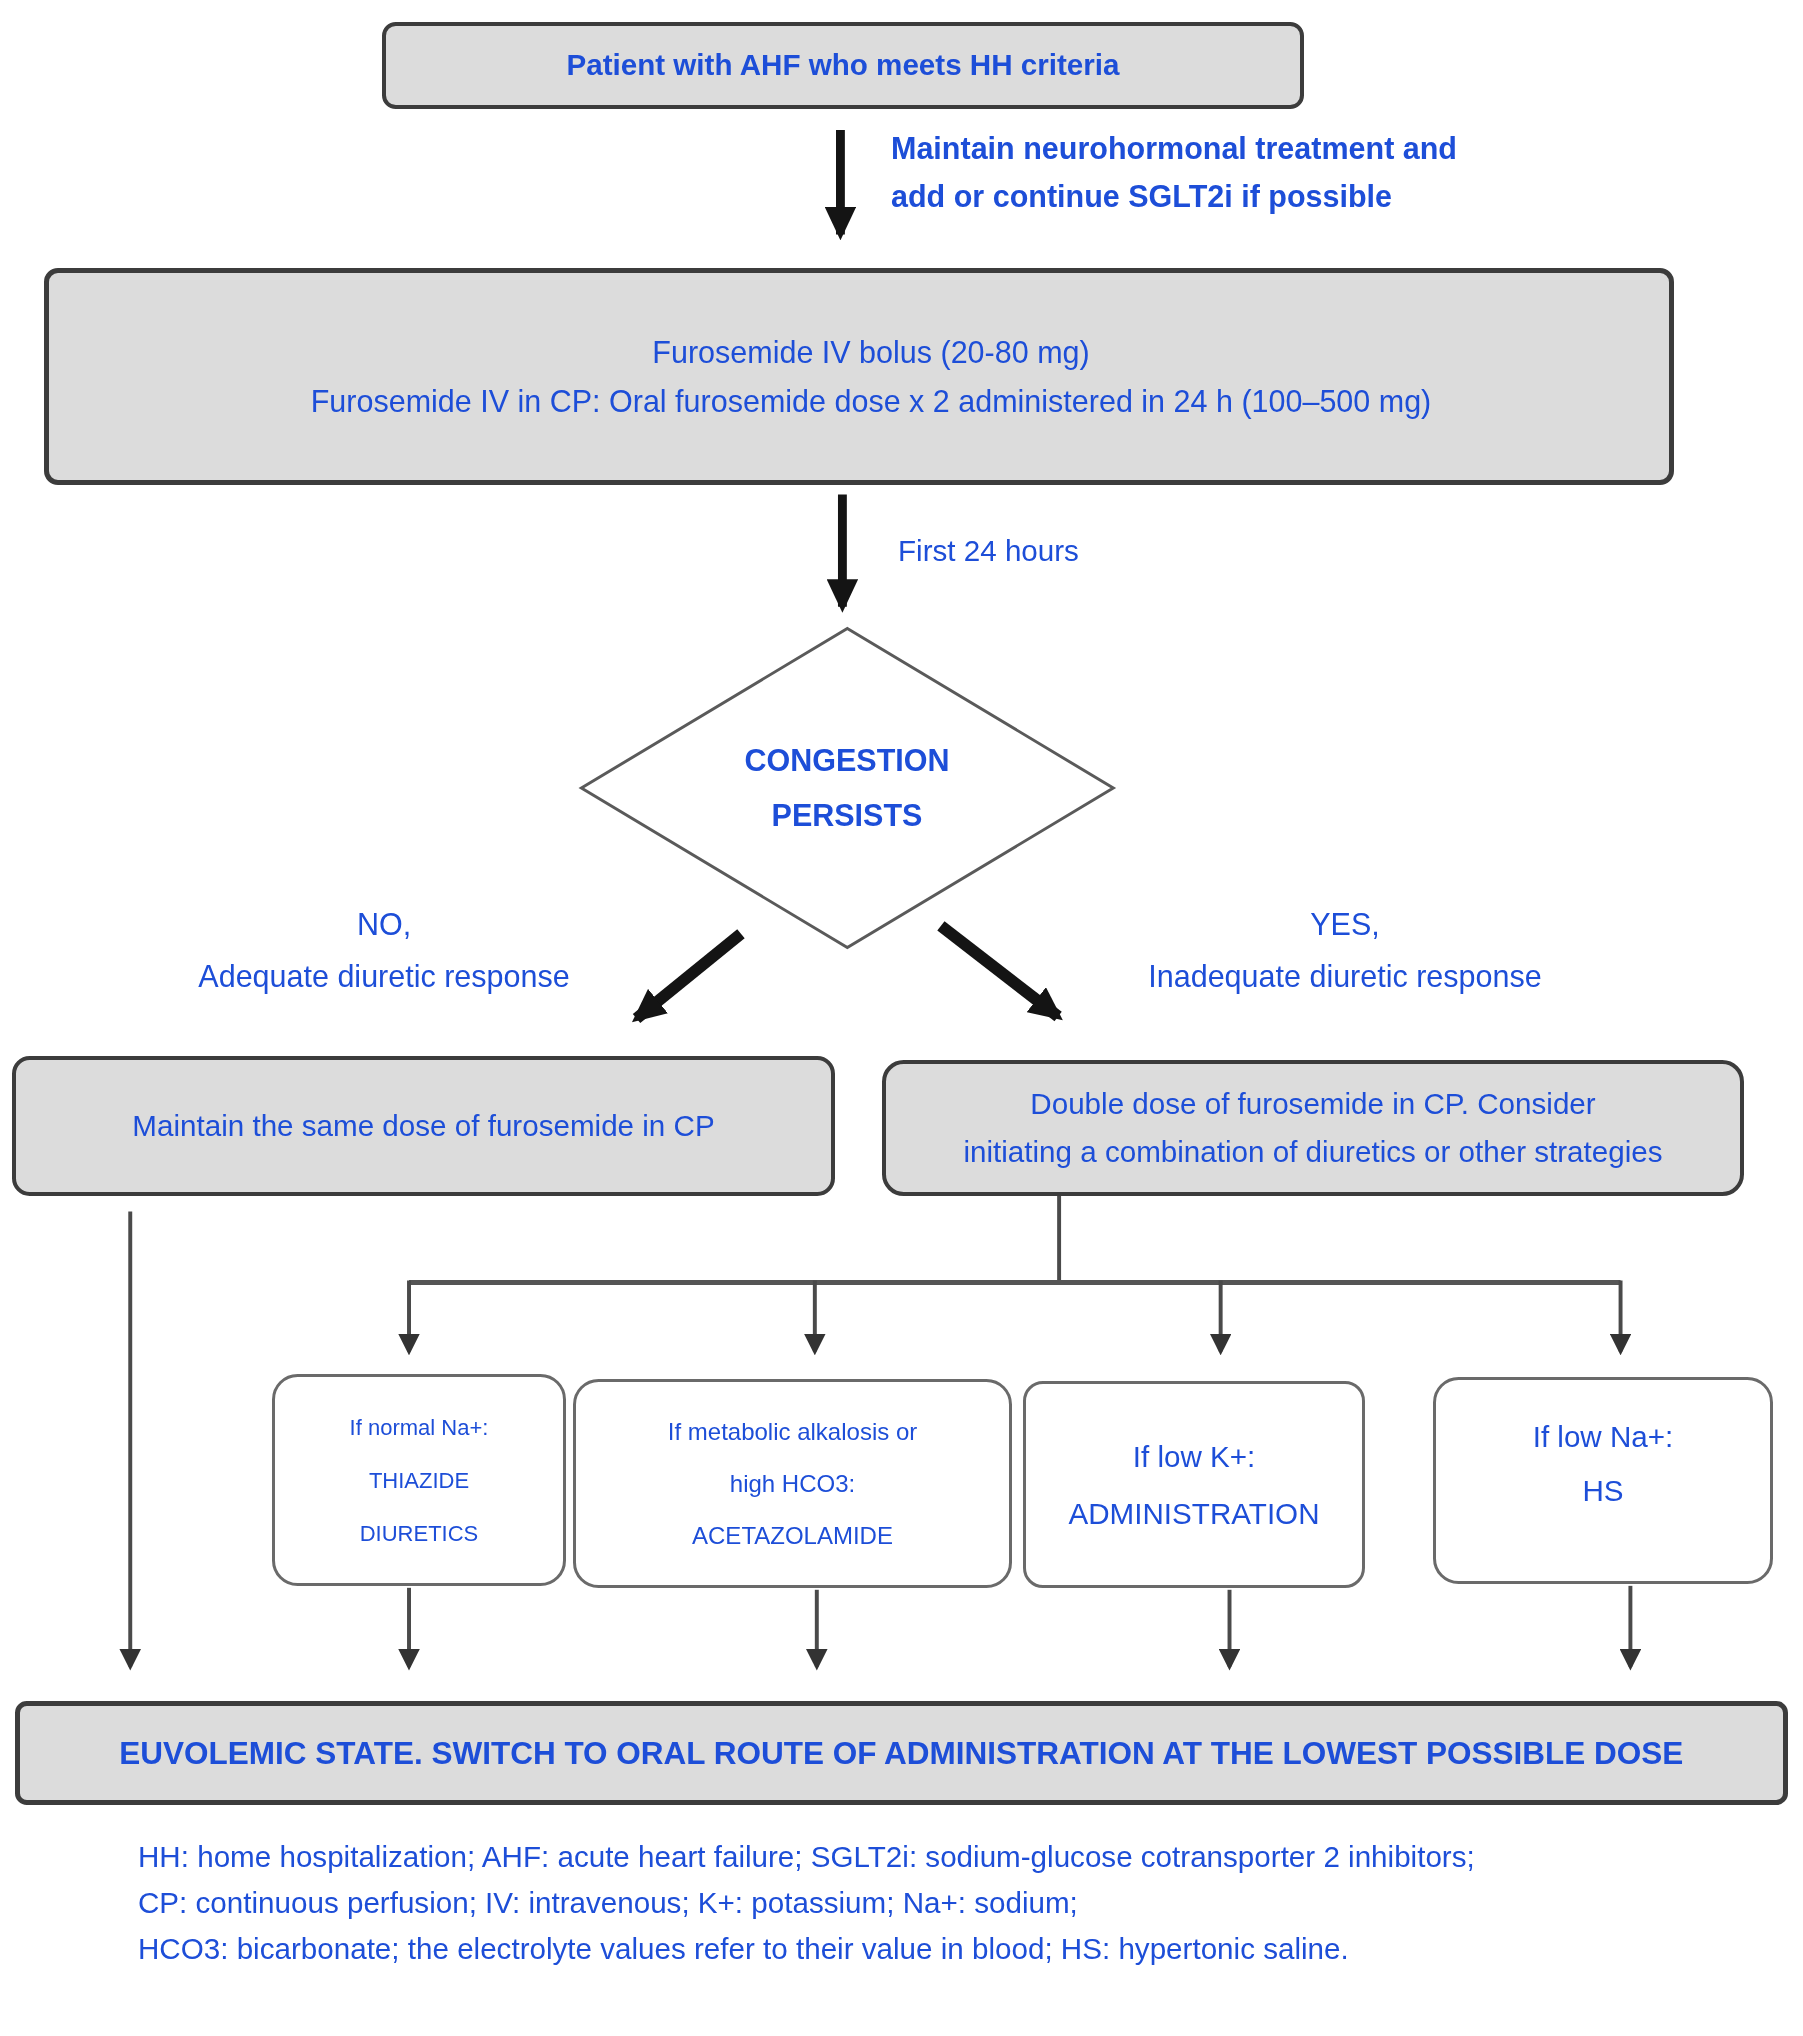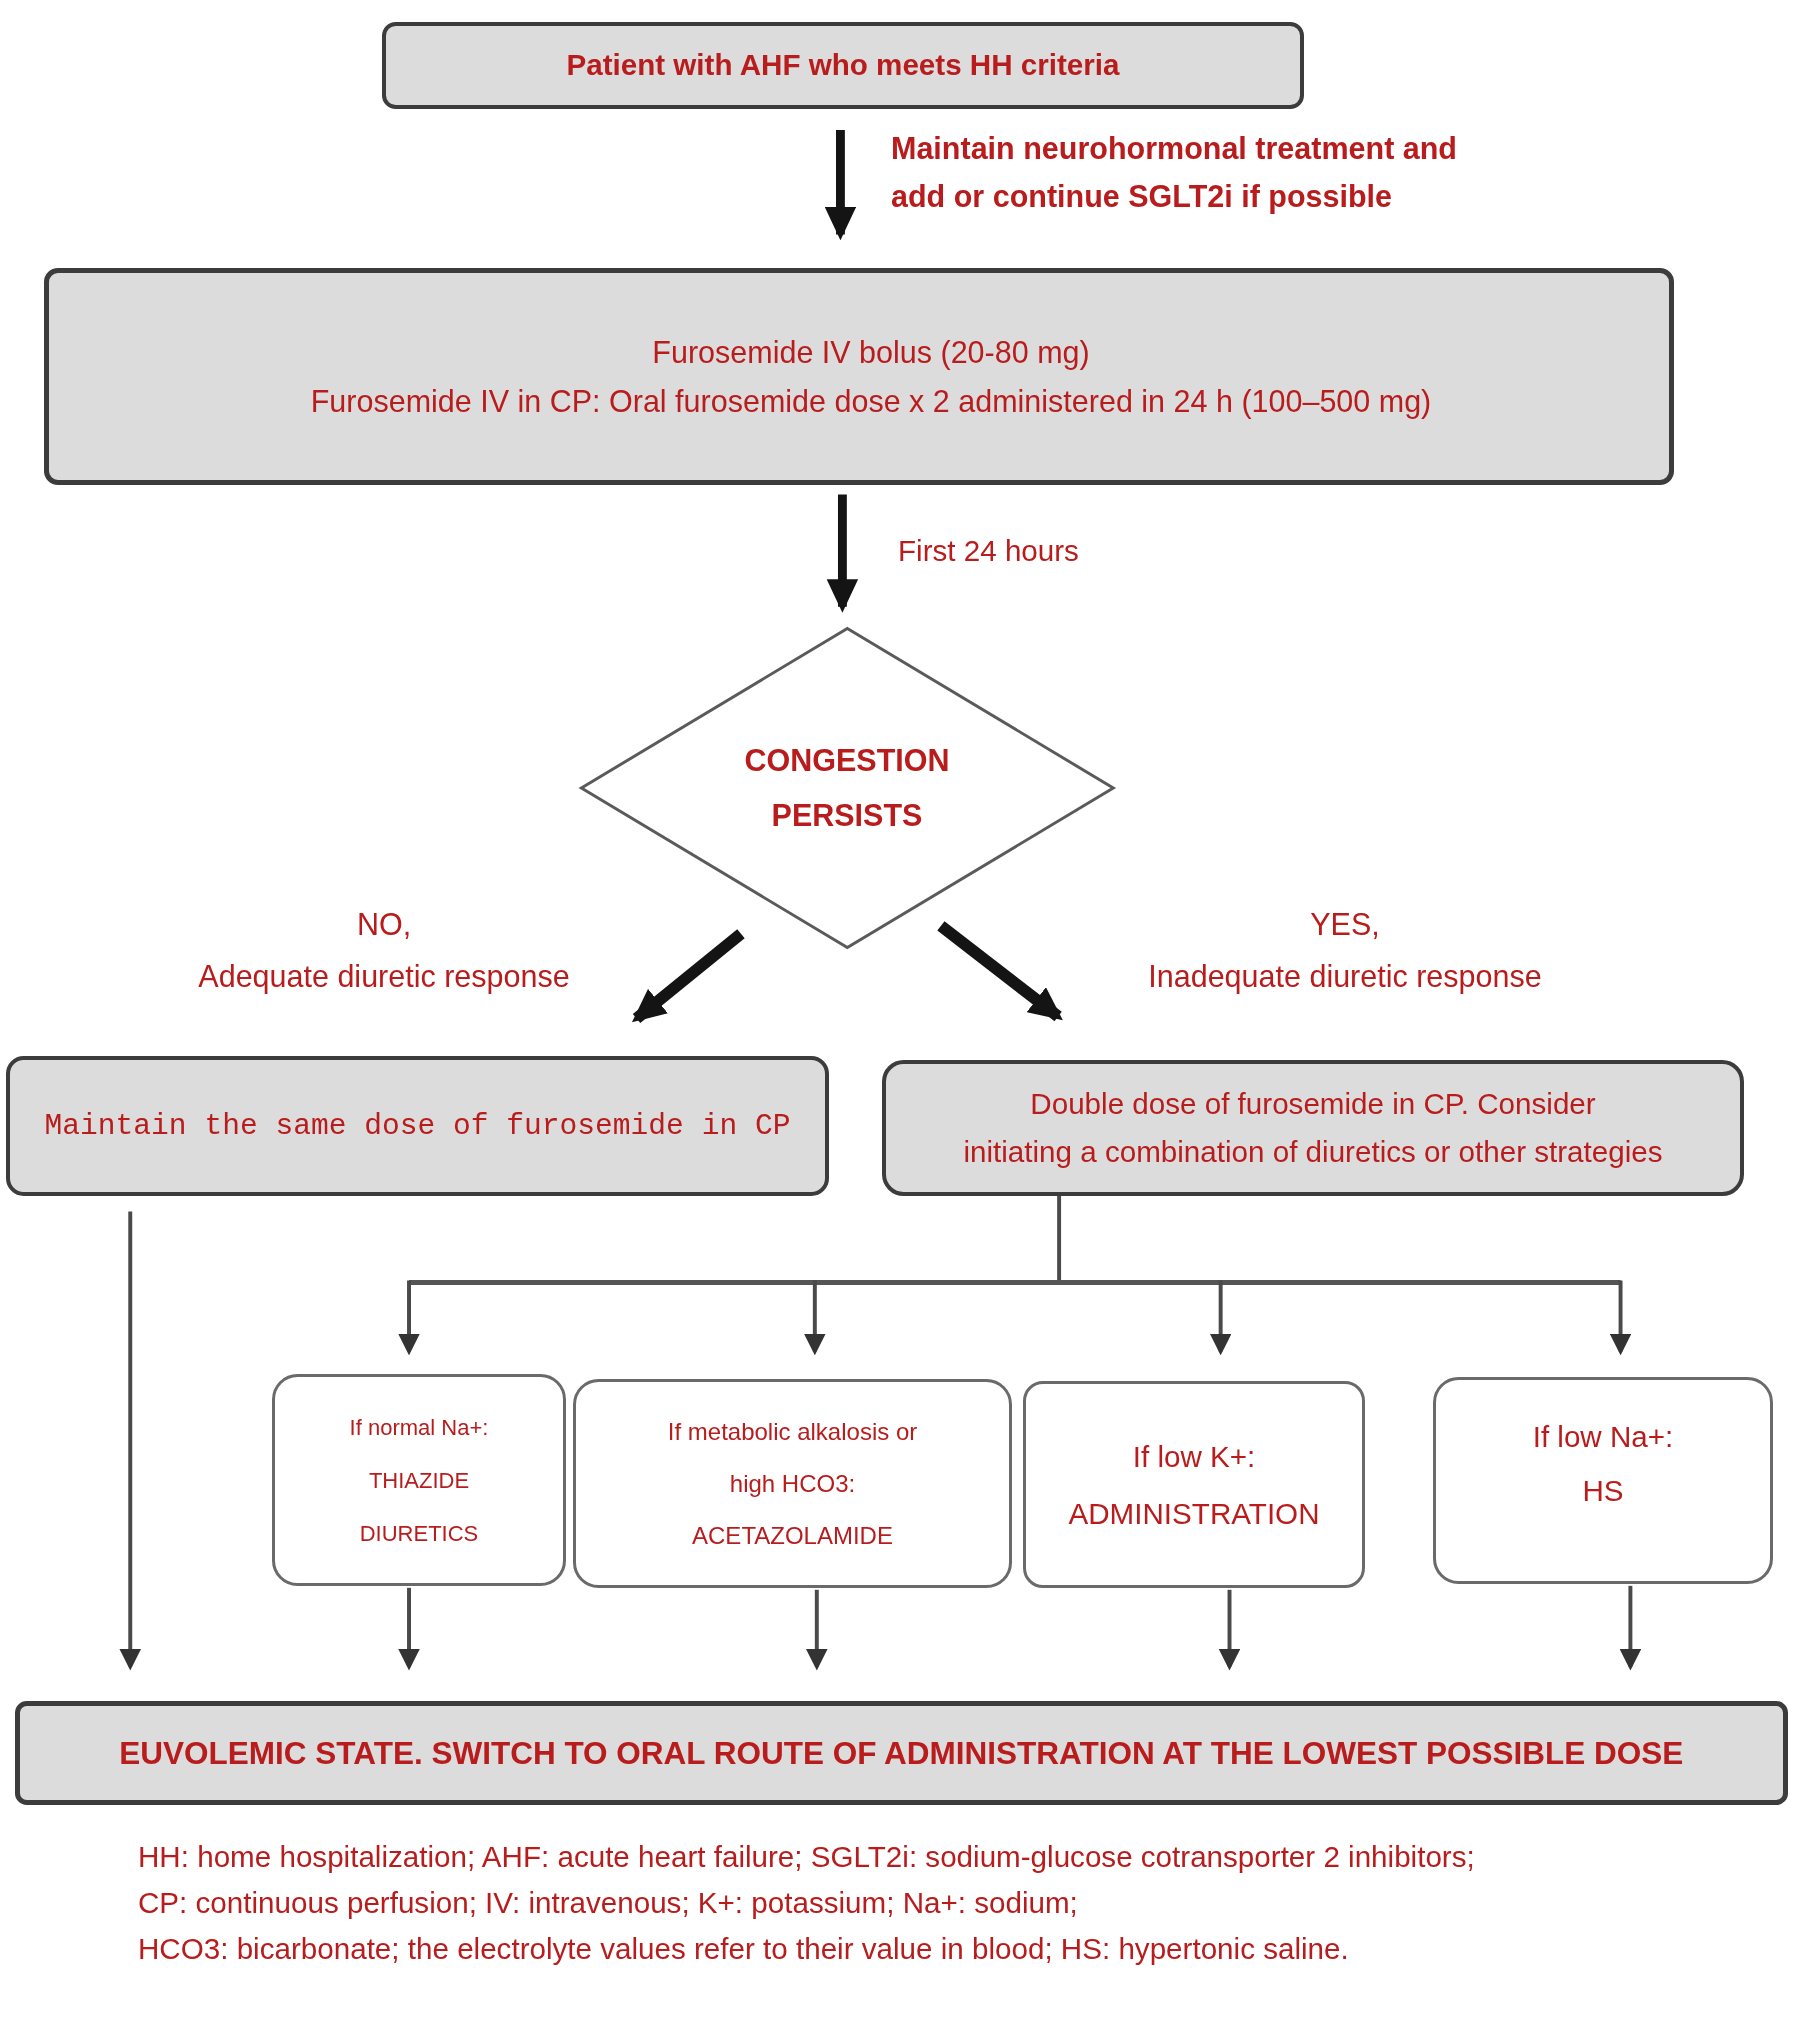--- a/index.html
+++ b/index.html
@@ -1,34 +1,34 @@
 <!DOCTYPE html>
 <html><head>
 <meta charset="utf-8">
 <style>
   html,body{margin:0;padding:0;background:#ffffff;}
   #canvas{
     position:relative;width:1804px;height:2036px;background:#ffffff;
-    font-family:"Liberation Sans","DejaVu Sans",sans-serif;color:#b91c1c;
+    font-family:"Liberation Sans","DejaVu Sans",sans-serif;color:#1d4ed8;
     overflow:hidden;
   }
   #wires{position:absolute;left:0;top:0;z-index:1;}
   .node{
     position:absolute;z-index:2;display:flex;flex-direction:column;
     justify-content:center;align-items:center;text-align:center;
     box-sizing:border-box;
   }
   .gray{background:#dcdcdc;border:4.9px solid #3c3c3c;}
   .white{background:#ffffff;border:3px solid #6a6a6a;}
   .lbl{position:absolute;z-index:3;white-space:nowrap;}
 
   #n-start{left:382px;top:21.7px;width:922px;height:87px;border-radius:13.8px;font-size:29.6px;font-weight:bold;}
   #n-iv{left:44px;top:268px;width:1630px;height:217px;border-width:5.9px;border-radius:14px;font-size:30.5px;line-height:49px;padding-left:24px;}
   #n-decision{left:650px;top:709px;width:394px;height:158px;background:transparent;border:none;font-size:30.5px;font-weight:bold;line-height:55px;}
-  #n-maintain{left:6px;top:1056px;width:823px;height:140px;border-radius:17.7px;font-size:29.6px;font-family:Liberation Mono, monospace;}
+  #n-maintain{left:12px;top:1056px;width:823px;height:140px;border-radius:17.7px;font-size:29.6px;}
   #n-double{left:882px;top:1060px;width:862px;height:136px;border-radius:21.7px;font-size:29.6px;line-height:48px;}
   #n-b1{left:272px;top:1374px;width:294px;height:212px;border-radius:25.6px;font-size:22px;line-height:53px;}
   #n-b2{left:573px;top:1379px;width:439px;height:209px;border-radius:25.6px;font-size:24px;line-height:52px;}
   #n-b3{left:1023px;top:1381px;width:342px;height:207px;border-radius:20px;font-size:29.6px;line-height:57px;}
   #n-b4{left:1433px;top:1377px;width:340px;height:207px;border-radius:25.6px;font-size:29.6px;line-height:54px;padding-bottom:33px;}
   #n-euvolemic{left:14.8px;top:1701px;width:1773px;height:104px;border-width:5.9px;border-radius:11.8px;font-size:31.5px;font-weight:bold;}
 
   #l-neuro{left:891px;top:124px;font-size:30.5px;font-weight:bold;line-height:48px;text-align:left;}
   #l-first24{left:898px;top:534px;font-size:29.6px;}
   #l-no{left:133px;top:898px;width:502px;text-align:center;font-size:30.5px;line-height:52px;}

